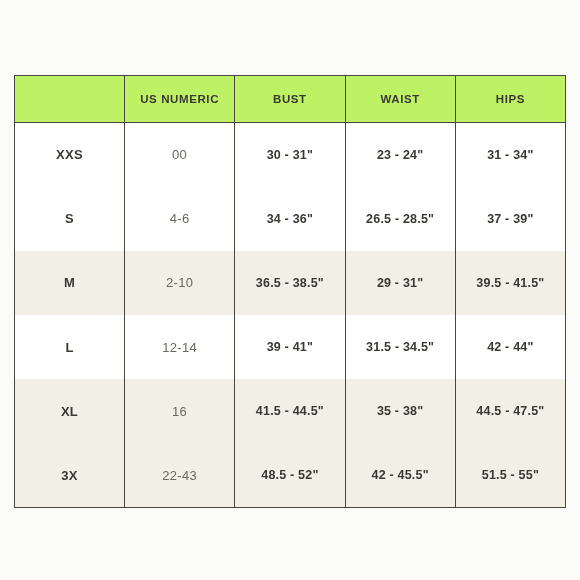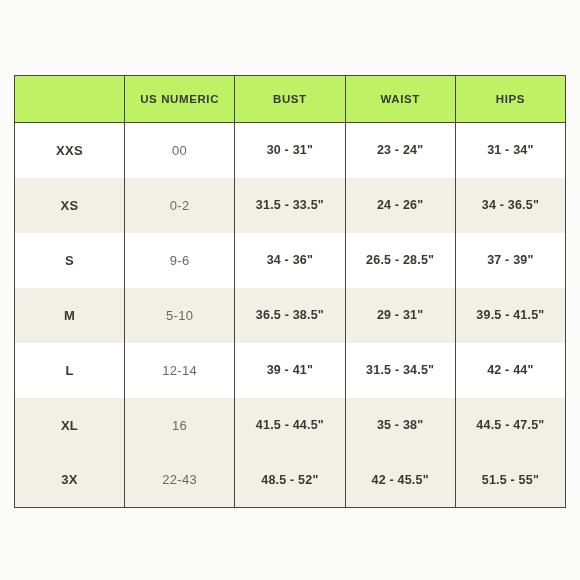--- a/index.html
+++ b/index.html
@@ -118,37 +118,30 @@
       </tr>
     </thead>
     <tbody id="chart-body">
         <tr class="row-plain">
           <td class="cell-size">XXS</td>
           <td class="cell-numeric">00</td>
           <td class="cell-measure">30 - 31"</td>
           <td class="cell-measure">23 - 24"</td>
           <td class="cell-measure">31 - 34"</td>
         </tr>
-        <tr class="row-shaded">
-          <td class="cell-size">XS</td>
-          <td class="cell-numeric">0-2</td>
-          <td class="cell-measure">31.5 - 33.5"</td>
-          <td class="cell-measure">24 - 26"</td>
-          <td class="cell-measure">34 - 36.5"</td>
-        </tr>
         <tr class="row-plain">
           <td class="cell-size">S</td>
-          <td class="cell-numeric">9-6</td>
+          <td class="cell-numeric">4-6</td>
           <td class="cell-measure">34 - 36"</td>
           <td class="cell-measure">26.5 - 28.5"</td>
           <td class="cell-measure">37 - 39"</td>
         </tr>
         <tr class="row-shaded">
           <td class="cell-size">M</td>
-          <td class="cell-numeric">5-10</td>
+          <td class="cell-numeric">2-10</td>
           <td class="cell-measure">36.5 - 38.5"</td>
           <td class="cell-measure">29 - 31"</td>
           <td class="cell-measure">39.5 - 41.5"</td>
         </tr>
         <tr class="row-plain">
           <td class="cell-size">L</td>
           <td class="cell-numeric">12-14</td>
           <td class="cell-measure">39 - 41"</td>
           <td class="cell-measure">31.5 - 34.5"</td>
           <td class="cell-measure">42 - 44"</td>

